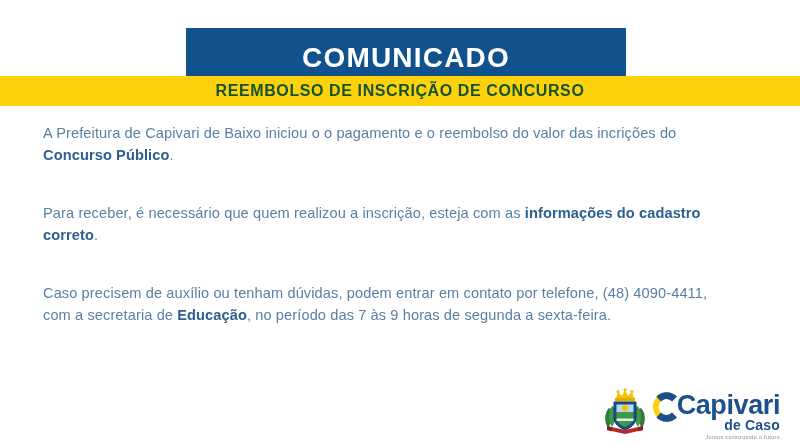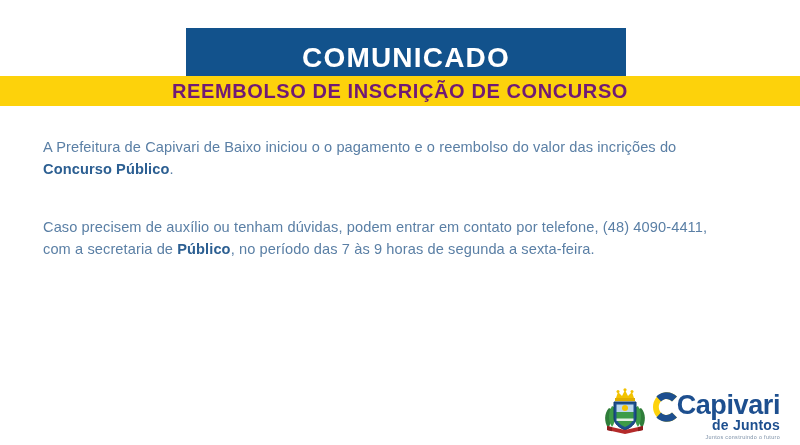--- a/index.html
+++ b/index.html
@@ -41,33 +41,33 @@
     left: 0;
     top: 76px;
     width: 800px;
     height: 30px;
     background: #fdd20b;
     display: flex;
     align-items: center;
     justify-content: center;
   }
   .header-yellow-title {
-    color: #701a75;
-    font-size: 20px;
+    color: #14532d;
+    font-size: 16px;
     font-weight: bold;
     letter-spacing: 0.6px;
     line-height: 1;
     white-space: nowrap;
   }
 
   
   .body-copy {
     position: absolute;
     left: 43px;
-    top: 136px;
+    top: 122px;
     width: 682px;
   }
   .paragraph {
     color: #5a7fa5;
     font-size: 14.6px;
     line-height: 22px;
     margin: 0 0 36px 0;
     letter-spacing: 0.1px;
   }
   .paragraph:last-child {
@@ -139,21 +139,22 @@
 <div class="header-blue">
   <div class="header-blue-title">COMUNICADO</div>
 </div>
 
 <div class="header-yellow">
   <div class="header-yellow-title">REEMBOLSO DE INSCRIÇÃO DE CONCURSO</div>
 </div>
 
 <div class="body-copy">
   <p class="paragraph"><span>A Prefeitura de Capivari de Baixo iniciou o o pagamento e o reembolso do valor das incrições do </span><b>Concurso Público</b><span>.</span></p>
-  <p class="paragraph"><span>Caso precisem de auxílio ou tenham dúvidas, podem entrar em contato por telefone, (48) 4090-4411, com a secretaria de </span><b>Público</b><span>, no período das 7 às 9 horas de segunda a sexta-feira.</span></p>
+  <p class="paragraph"><span>Para receber, é necessário que quem realizou a inscrição, esteja com as </span><b>informações do cadastro correto</b><span>.</span></p>
+  <p class="paragraph"><span>Caso precisem de auxílio ou tenham dúvidas, podem entrar em contato por telefone, (48) 4090-4411, com a secretaria de </span><b>Educação</b><span>, no período das 7 às 9 horas de segunda a sexta-feira.</span></p>
 </div>
 
 <div class="logo">
 
   <svg class="crest" viewBox="0 0 44 46">
 
     <path d="M6 20 C1 25 1 34 5 40 C9 35 10 27 8 21 Z" fill="#2f7d3a"></path>
     <path d="M9 18 C5 24 5 33 9 39 C13 33 13 25 11 19 Z" fill="#3d9b48"></path>
 
     <path d="M38 20 C43 25 43 34 39 40 C35 35 34 27 36 21 Z" fill="#2f7d3a"></path>
@@ -178,18 +179,18 @@
 
   <div class="logo-wordmark">
     <svg class="logo-cmark" viewBox="0 0 30 34">
       <path d="M26 6.5 C22.5 3 17.5 1.4 13 2.6 C6.5 4.3 2 10.4 2 17 C2 23.6 6.5 29.7 13 31.4 C17.5 32.6 22.5 31 26 27.5 L21 22.6 C19 24.6 16.2 25.5 13.6 24.8 C10.2 23.9 7.8 20.7 7.8 17 C7.8 13.3 10.2 10.1 13.6 9.2 C16.2 8.5 19 9.4 21 11.4 Z" fill="#fdd20b"></path>
       <path d="M13 2.6 C17.5 1.4 22.5 3 26 6.5 L21 11.4 C19 9.4 16.2 8.5 13.6 9.2 C12.2 9.6 11 10.4 10 11.5 L5.4 6.6 C7.4 4.6 10 3.2 13 2.6 Z" fill="#1d4f8f"></path>
       <path d="M10 22.5 C11 23.6 12.2 24.4 13.6 24.8 C16.2 25.5 19 24.6 21 22.6 L26 27.5 C22.5 31 17.5 32.6 13 31.4 C10 30.8 7.4 29.4 5.4 27.4 Z" fill="#1d4f8f"></path>
     </svg>
 
     <div class="logo-text-block">
       <div class="logo-capivari">Capivari</div>
-      <div class="logo-debaixo">de Juntos</div>
+      <div class="logo-debaixo">de Caso</div>
       <div class="logo-tagline">Juntos construindo o futuro</div>
     </div>
   </div>
 
 </div>
 
 </body></html>

